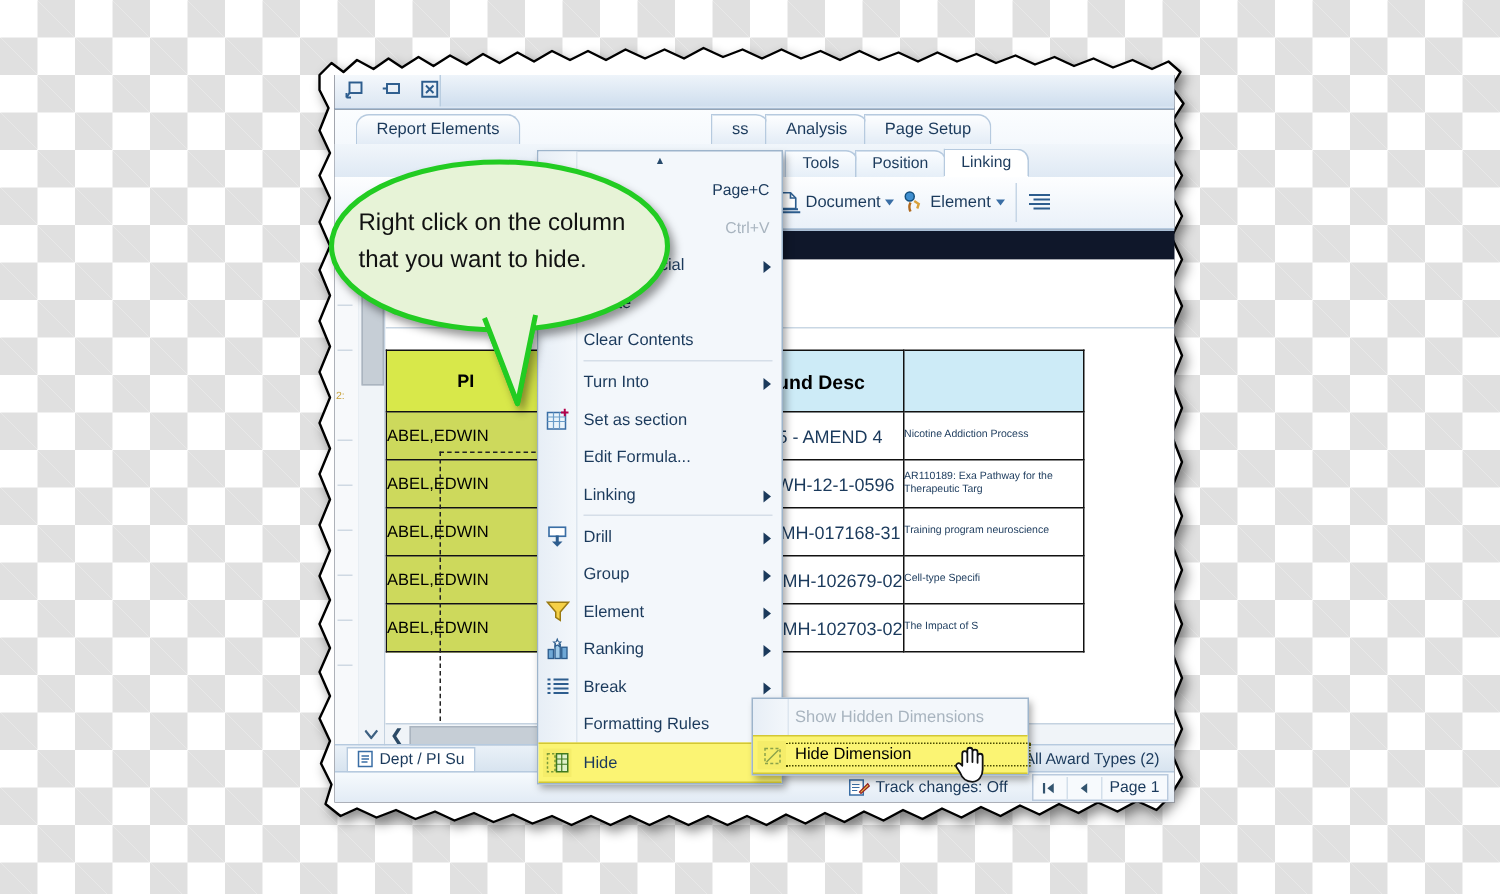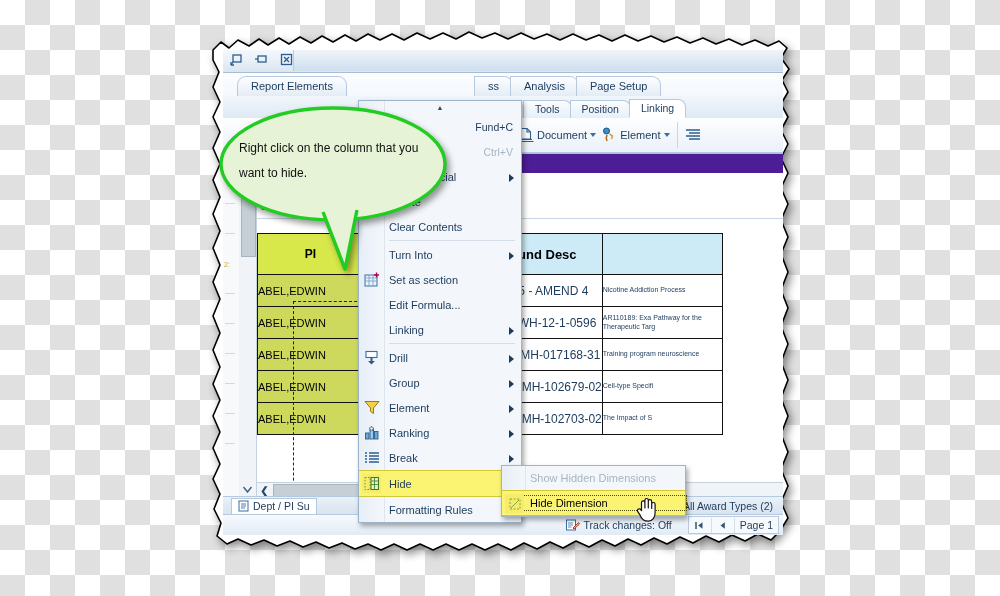--- a/index.html
+++ b/index.html
@@ -21,21 +21,21 @@
   }
   #torn{
     position:absolute;inset:0;
     filter:drop-shadow(3px 4px 4px rgba(0,0,0,.45));
   }
   #torn svg{display:block;}
 
   
   #app{
     position:absolute;left:18px;top:22px;width:560px;height:485px;
-    overflow:hidden;background:#4c1d95;
+    overflow:hidden;background:#0f172a;
     font-size:11px;color:#1b3a5c;
   }
 
   
   .titlestrip{
     height:22px;background:linear-gradient(#f4f8fc,#dbe6f2);
     border-bottom:1px solid #a8bdd4;position:relative;
   }
   .wbtns{position:absolute;left:6px;top:2px;display:flex;gap:10px;align-items:center;}
   .wbtn{width:15px;height:15px;display:flex;align-items:center;justify-content:center;}
@@ -171,21 +171,21 @@
   .dotted{outline:1px dotted #4a4a00;outline-offset:1px;}
 
   
   #cursor{position:absolute;left:430px;top:468px;z-index:60;}
 
   
   #callout{position:absolute;left:0;top:66px;width:265px;height:185px;z-index:70;
            filter:drop-shadow(3px 4px 3px rgba(0,0,0,.4));}
   #callout .txt{
     position:absolute;left:34px;top:42px;width:190px;
-    font-size:12px;line-height:25px;color:#111;
+    font-size:16px;line-height:25px;color:#111;
   }
 </style>
 </head>
 <body>
 
 <div id="shot-wrap">
 
   <div id="torn">
     <svg width="590" height="530" viewBox="0 0 590 530" xmlns="http://www.w3.org/2000/svg">
       <path d="M8,22 L16,14 L24,20 L33,12 L44,18 L54,11 L63,17 L74,10 L84,16 L95,9
@@ -430,21 +430,21 @@
         </div>
       <div id="ctx-items">
           <div class="mi">
             <span class="ic">
               <svg width="14" height="14" viewBox="0 0 14 14">
                 <rect x="1" y="1" width="8" height="9" fill="#fff" stroke="#3a6ea5" stroke-width="1"></rect>
                 <rect x="4" y="3.5" width="8" height="9" fill="#eaf4fb" stroke="#3a6ea5" stroke-width="1"></rect>
               </svg>
             </span>
             <span class="lbl">Copy</span>
-            <span class="acc">Fund+C</span>
+            <span class="acc">Page+C</span>
           </div>
           <div class="mi dis">
             <span class="lbl">Paste</span>
             <span class="acc">Ctrl+V</span>
           </div>
           <div class="mi">
             <span class="lbl">Paste Special</span>
             <span class="arr"></span>
           </div>
           <div class="mi">
@@ -515,33 +515,33 @@
           <div class="mi">
             <span class="ic">
               <svg width="16" height="14" viewBox="0 0 16 14">
                 <path d="M5 2 H15 M5 5 H15 M5 8 H15 M5 11 H15" stroke="#2d5d8e" stroke-width="1.3"></path>
                 <path d="M1 2 H3 M1 5 H3 M1 8 H3 M1 11 H3" stroke="#2d5d8e" stroke-width="1.3"></path>
               </svg>
             </span>
             <span class="lbl">Break</span>
             <span class="arr"></span>
           </div>
+          <div class="mi">
+            <span class="lbl">Formatting Rules</span>
+            <span class="arr"></span>
+          </div>
           <div class="mi hl">
             <span class="ic">
               <svg width="16" height="15" viewBox="0 0 16 15">
                 <rect x="1" y="1.5" width="5" height="12" fill="none" stroke="#7a9a3a" stroke-width="1" stroke-dasharray="1.6 1.4"></rect>
                 <rect x="7" y="1.5" width="7.5" height="12" fill="#dff2c8" stroke="#3f7a1f" stroke-width="1"></rect>
                 <path d="M7 5 H14.5 M7 8.5 H14.5 M10.5 1.5 V13.5" stroke="#3f7a1f" stroke-width=".8"></path>
               </svg>
             </span>
             <span class="lbl">Hide</span>
-            <span class="arr"></span>
-          </div>
-          <div class="mi">
-            <span class="lbl">Formatting Rules</span>
             <span class="arr"></span>
           </div>
         </div>
 
     </div>
 
   </div>
 
   <div id="sub">
     <div class="gutter"></div>

